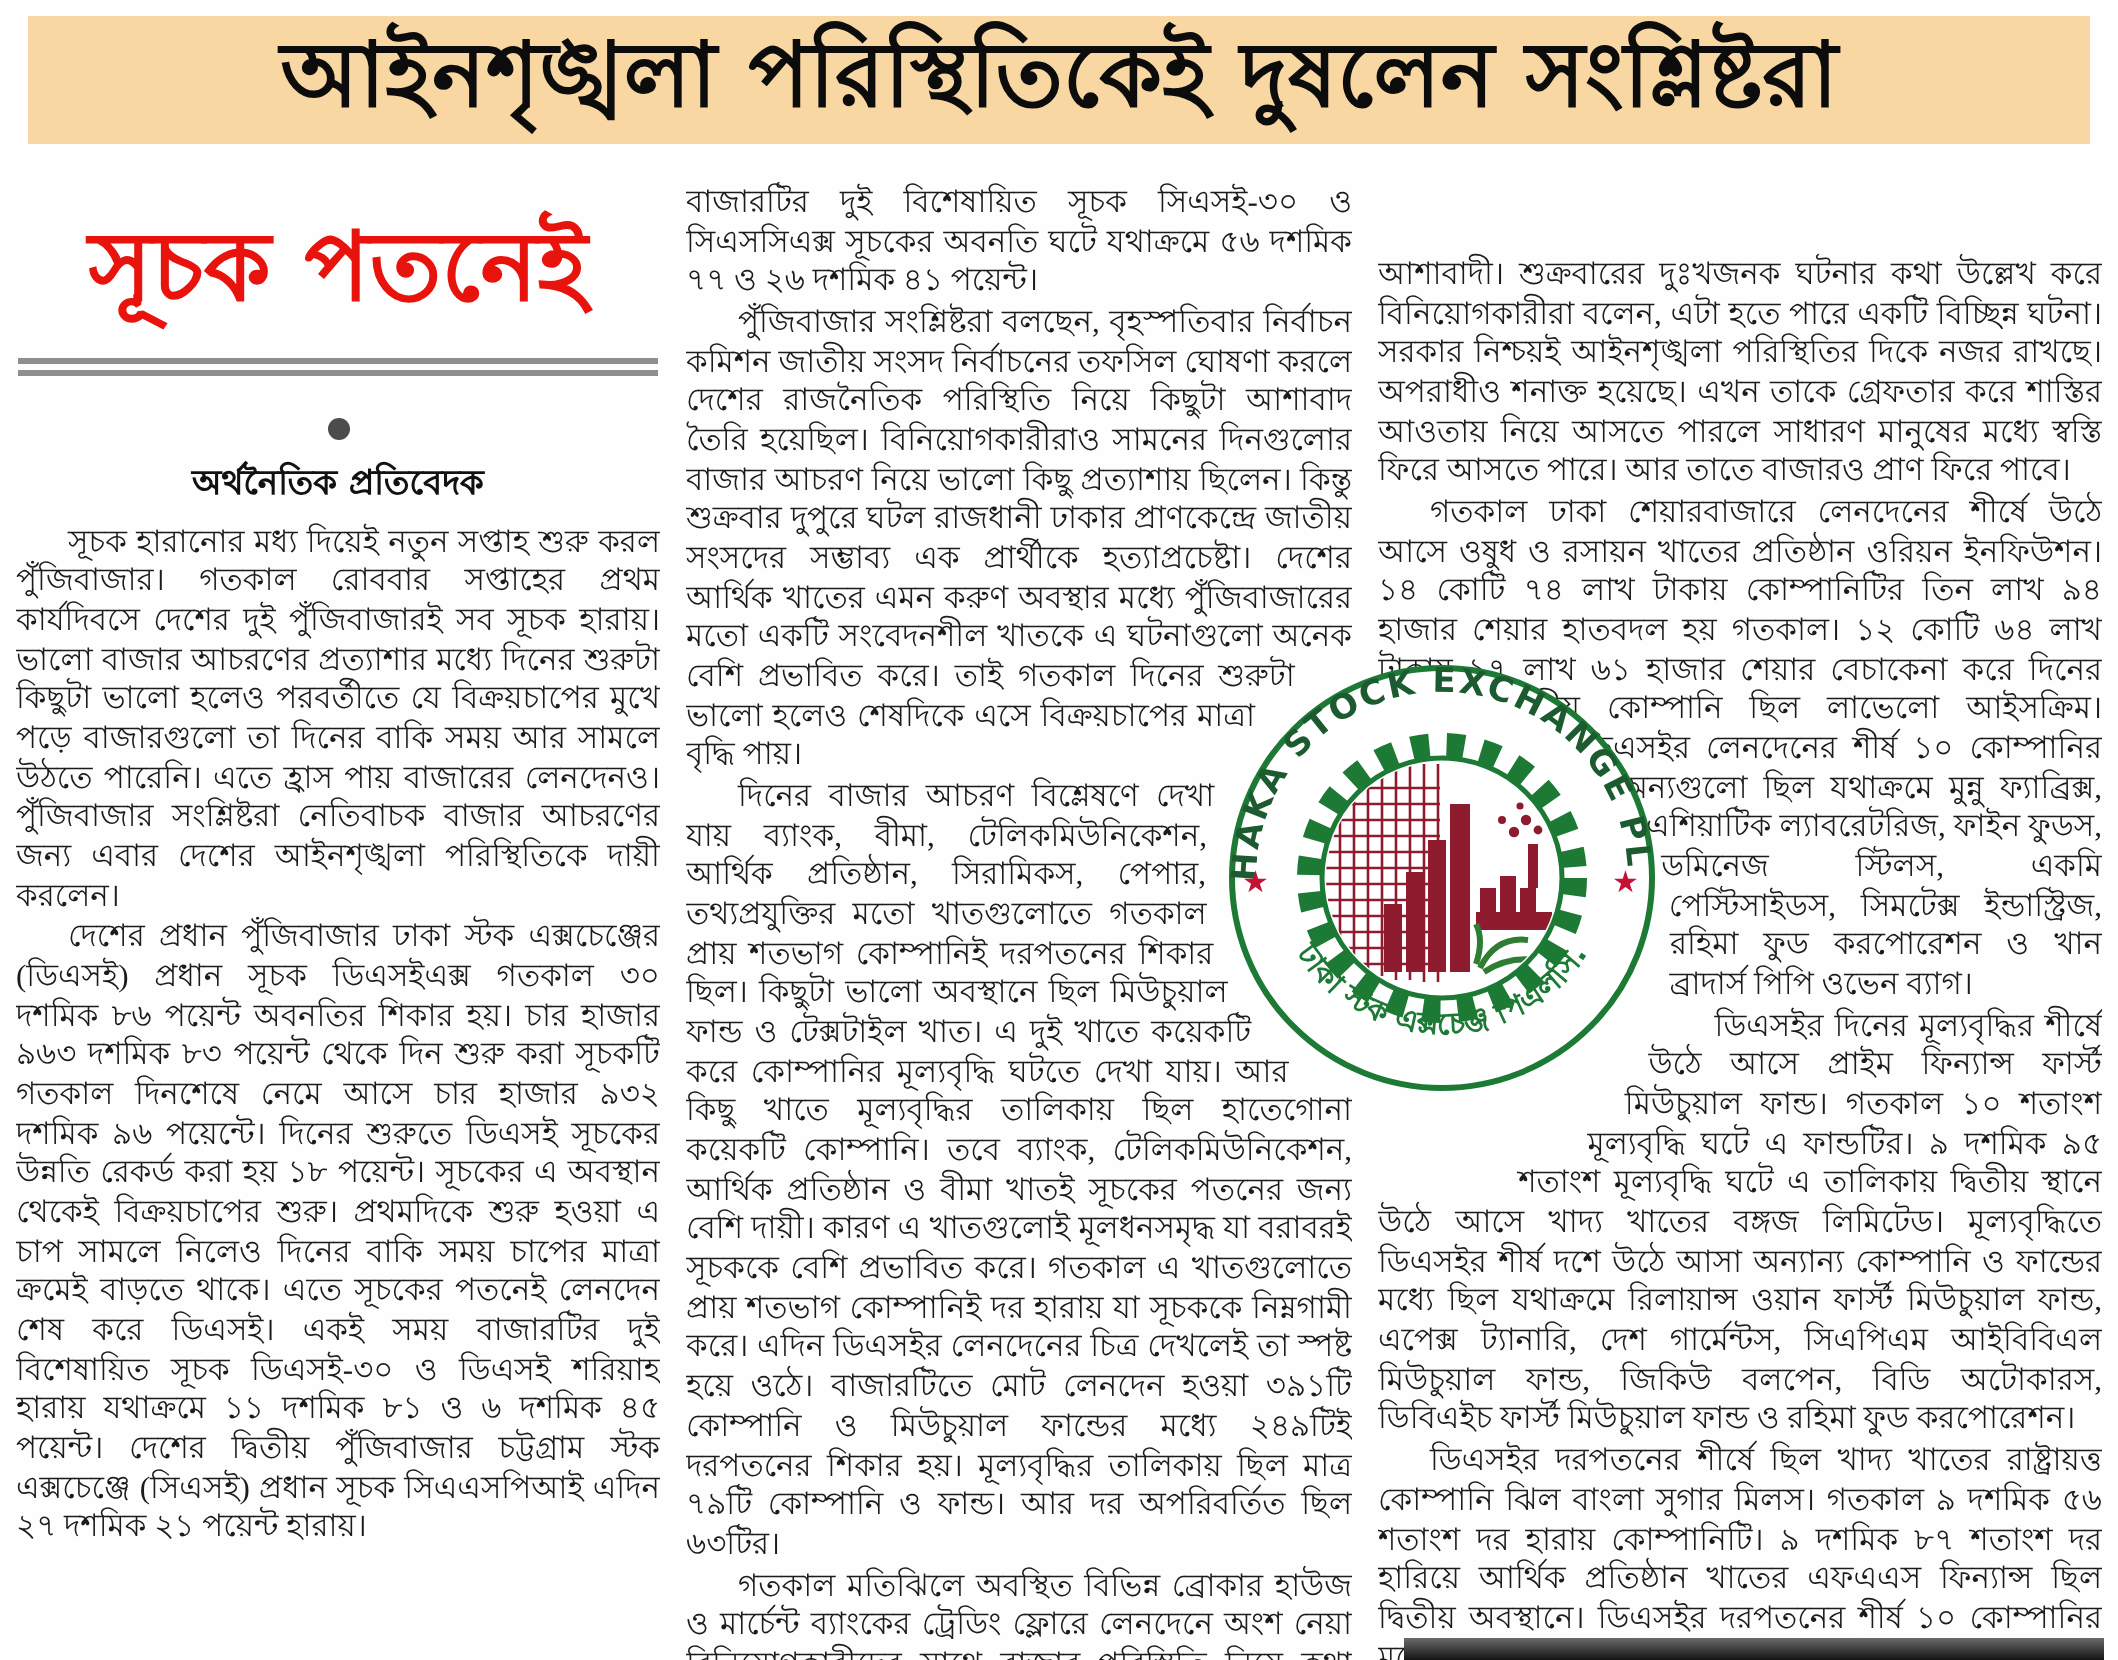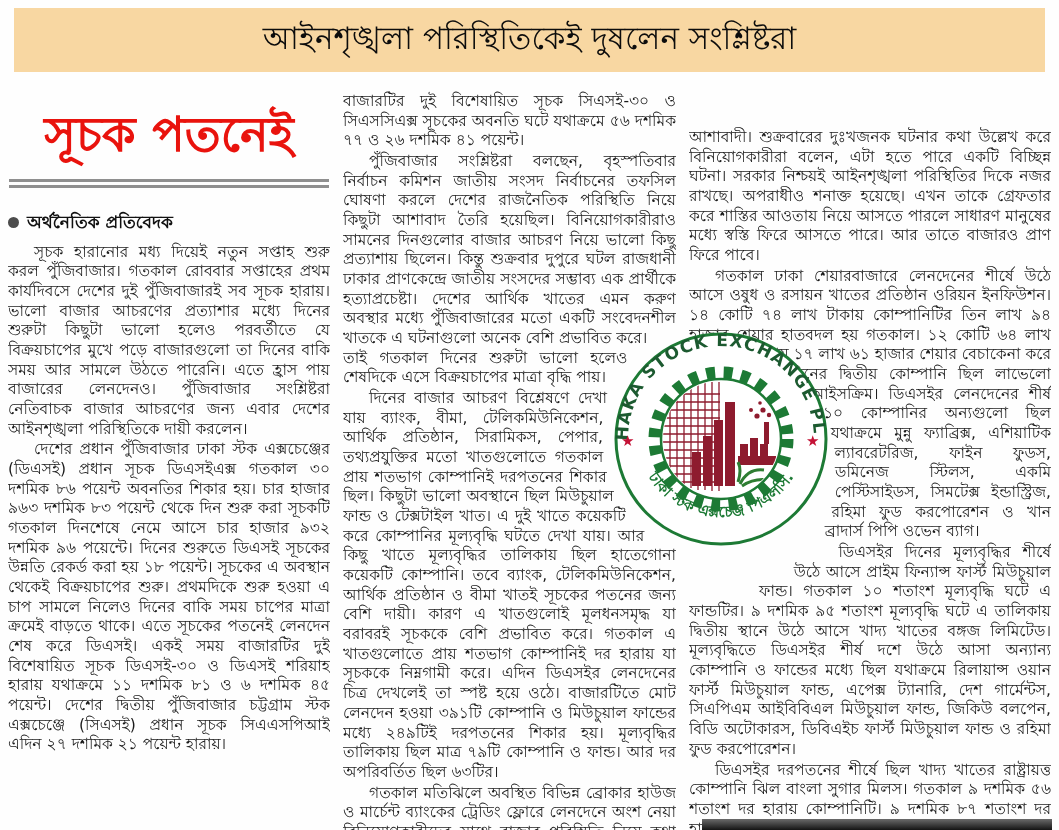--- a/index.html
+++ b/index.html
@@ -9,21 +9,21 @@
     background:#fefefe;
     font-family:"DejaVu Sans", sans-serif;
     color:#1b1b1b;
   }
   .banner {
     position:absolute; left:14px; top:8px; width:1031px; height:64px;
     background:#f8d7a2;
     display:flex; align-items:center; justify-content:center;
   }
   .banner-title {
-    font-size:31px; font-weight:normal; color:#0c0c0c; white-space:nowrap;
+    font-size:45px; font-weight:bold; color:#0c0c0c; white-space:nowrap;
   }
   .content {
     position:absolute; left:8px; top:84px; width:1043px; height:746px;
     display:flex; gap:13px;
   }
   .col { overflow:hidden; padding-top:8px; height:746px; }
   .col1 { width:322px; }
   .col2 { width:333px; }
   .col3 { width:362px;margin-top:36px; }
 
@@ -32,27 +32,28 @@
     font-size:48px; line-height:1.7; font-weight:bold;
     color:#e9130d; text-align:center; white-space:nowrap;
   }
   .headline-rule {
     border:none; border-top:3px solid #8f8f8f; margin:3px 1px;
   }
   .byline {
     display:flex; align-items:center; gap:8px;
     font-weight:bold; font-size:17px; color:#111;
     margin:14px 0 6px;
+    flex-direction:column;
   }
   .byline-bullet {
     width:11px; height:11px; border-radius:50%; background:#4c4c4c; flex:0 0 auto;
   }
   .para {
     font-size:15.5px; line-height:1.27; text-align:justify;
-    color:#1b1b1b; margin-bottom:1px;
+    color:#1b1b1b; margin-bottom:1px;font-family:Liberation Serif, serif;
   }
   .para.indent { text-indent:26px; }
 
   
   .spacer-r {
     float:right; width:70px; height:462px; margin-left:4px;
     shape-outside:circle(114px at 115px 347px);
   }
   .spacer-l {
     float:left; width:145px; height:462px; margin-right:4px;

